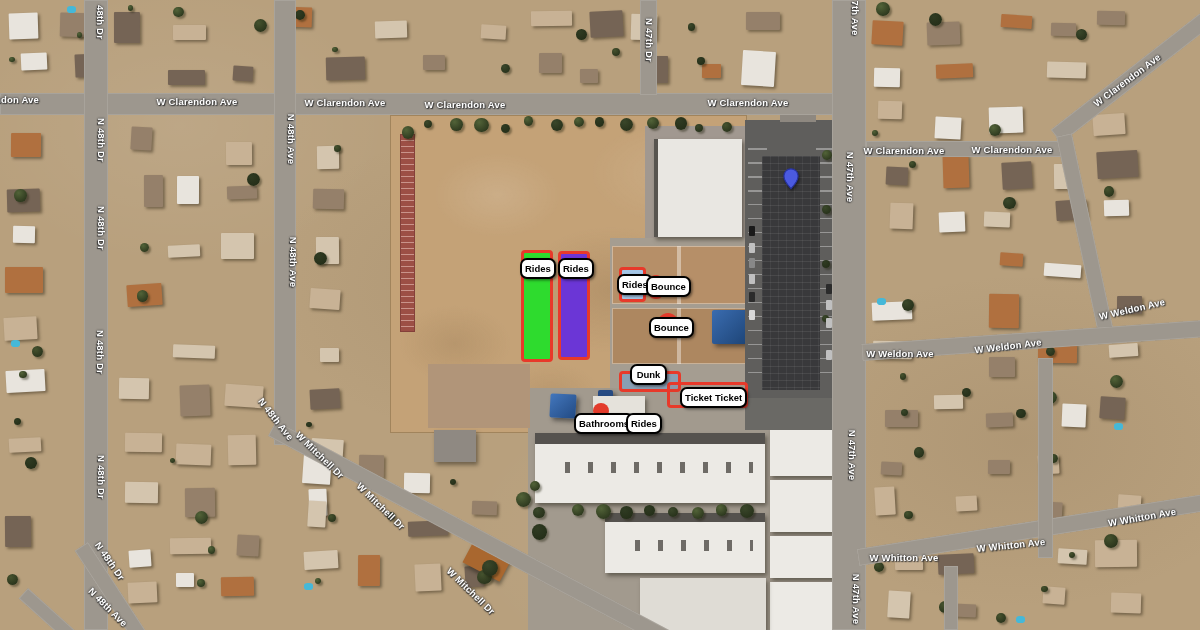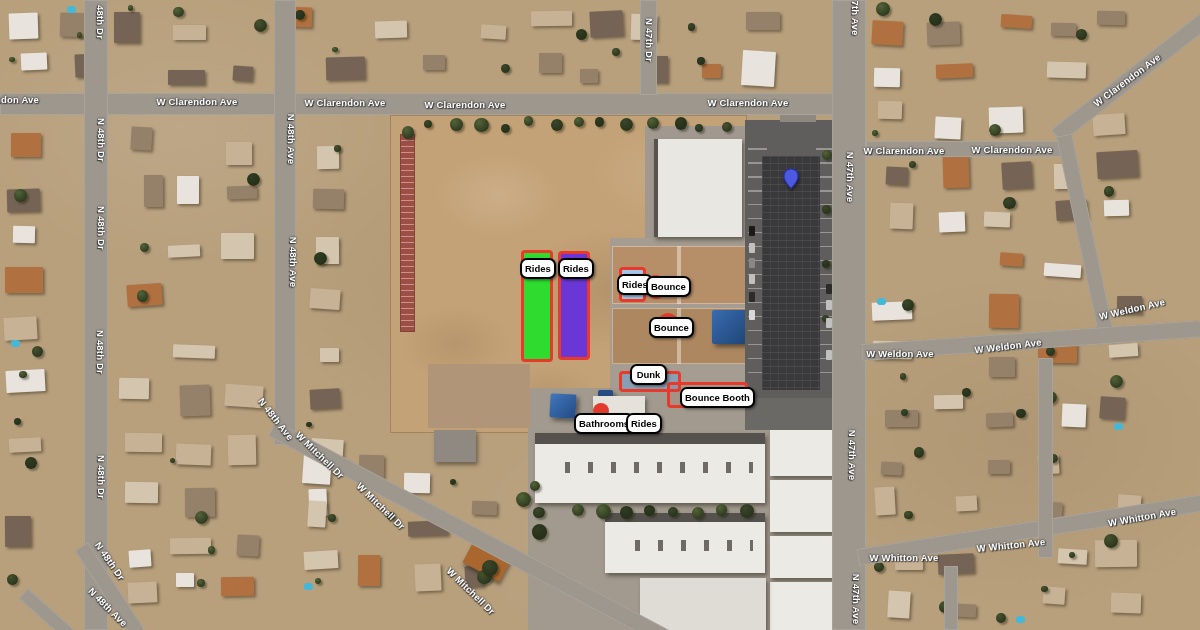--- a/index.html
+++ b/index.html
@@ -445,21 +445,21 @@
       <div class="zone" style="left: 667px; top: 382px; width: 81px; height: 26px; background: rgba(200, 60, 40, 0.08); border-color: rgb(232, 57, 42);"></div>
       <div class="marker" style="left: 656px; top: 287px; width: 20px; height: 24px;"></div>
       <div class="marker" style="left: 668px; top: 325px; width: 22px; height: 24px;"></div>
       <div class="marker" style="left: 601px; top: 411px; width: 16px; height: 16px;"></div>
       <div class="callout" style="left: 520px; top: 258px; min-width: 30px;">Rides</div>
       <div class="callout" style="left: 558px; top: 258px; min-width: 32px;">Rides</div>
       <div class="callout" style="left: 617px; top: 274px; min-width: 30px;">Rides</div>
       <div class="callout" style="left: 646px; top: 276px; min-width: 37px;">Bounce</div>
       <div class="callout" style="left: 649px; top: 317px; min-width: 37px;">Bounce</div>
       <div class="callout" style="left: 630px; top: 364px; min-width: 37px;">Dunk</div>
-      <div class="callout" style="left: 680px; top: 387px; min-width: 58px;">Bounce Booth</div>
+      <div class="callout" style="left: 680px; top: 387px; min-width: 58px;">Ticket Ticket</div>
       <div class="callout" style="left: 574px; top: 413px; min-width: 50px;">Bathrooms</div>
       <div class="callout" style="left: 626px; top: 413px; min-width: 31px;">Rides</div>
     </div>
 
   <svg class="pin" width="16" height="22" viewBox="0 0 20 28">
     <path d="M10 1 C5 1 1 5 1 10.2 c0 6.8 9 16 9 16 s9 -9.2 9 -16 C19 5 15 1 10 1 Z" fill="#4b5ae0" stroke="#28339f" stroke-width="1.5"></path>
   </svg>
 
 </div>
 

